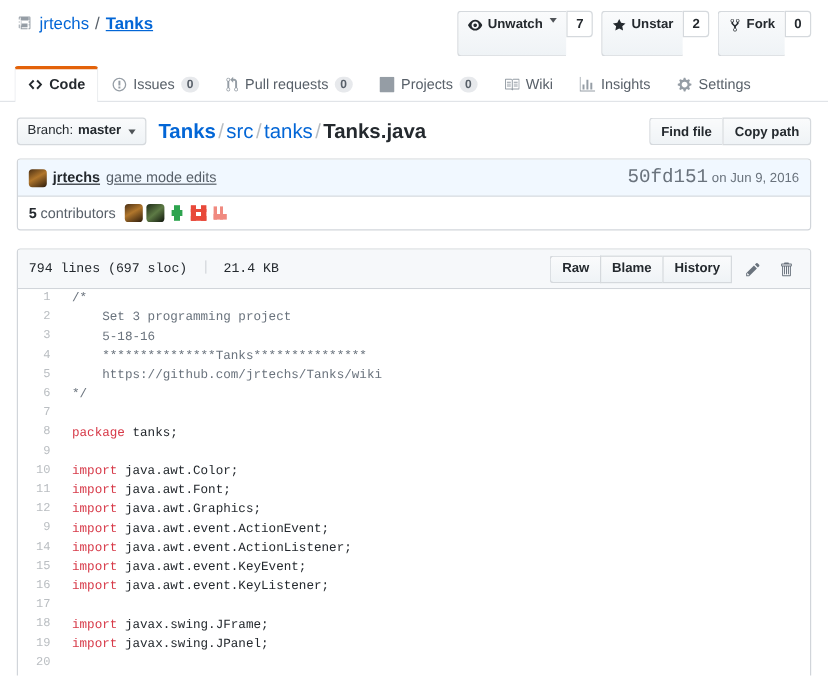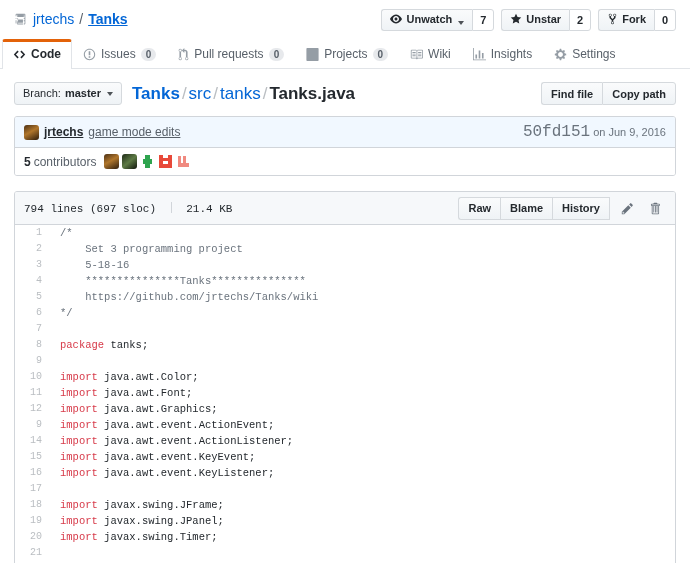--- a/index.html
+++ b/index.html
@@ -24,29 +24,29 @@
     font-size: 14px; line-height: 18px; padding-top: 2px;
   }
   .repo-icon { color: #959da5; display: inline-flex; margin-right: 2px; }
   .repo-owner { color: #0366d6; text-decoration: none; }
   .repo-sep { color: #586069; margin: 0 1px; }
   .repo-name { color: #0366d6; font-weight: bold; }
 
   .repo-actions { margin-left: auto; display: flex; gap: 7px; padding-top: 1px; }
   .btn-group { display: flex; align-items: stretch; }
   .btn {
-    display: inline-flex; align-items: flex-end; gap: 4px;
+    display: inline-flex; align-items: flex-start; gap: 4px;
     background: linear-gradient(#fafbfc,#eff3f6);
     border: 1px solid #d5d9dd;
     border-radius: 3px;
     color: #24292e;
     font-size: 11px; font-weight: bold;
     line-height: 1;
     padding: 5px 8px;
-    height: 22px;
+    height: 38px;
     white-space: nowrap;
   }
   .btn-group .btn {
     border-top-right-radius: 0; border-bottom-right-radius: 0;
     border-right: none;
   }
   .counter {
     display: inline-flex; align-items: center; justify-content: center;
     min-width: 22px; padding: 0 6px; height: 22px;
     background: #fff; border: 1px solid #d5d9dd;
@@ -56,21 +56,21 @@
   .caret {
     display: inline-block; width: 0; height: 0;
     border-left: 3px solid transparent; border-right: 3px solid transparent;
     border-top: 4px solid #24292e; margin-left: 2px; opacity: .8;
   }
   .ico { display: inline-flex; align-items: center; }
 
   
   .nav {
     display: flex; align-items: flex-end;
-    padding: 0 2px;
+    padding: 0 12px;
     border-bottom: 1px solid #e1e4e8;
     margin-top: 7px;
   }
   .tab {
     display: inline-flex; align-items: center; gap: 5px;
     padding: 7px 10px 8px 10px;
     font-size: 12px; color: #586069;
     border: 1px solid transparent;
     border-bottom: none;
     position: relative; top: 1px;
@@ -496,21 +496,20 @@
           <div class="code-line">
             <span class="ln">18</span>
             <span class="lc"><span class="k">import</span><span> javax.swing.JFrame;</span></span>
           </div>
           <div class="code-line">
             <span class="ln">19</span>
             <span class="lc"><span class="k">import</span><span> javax.swing.JPanel;</span></span>
           </div>
           <div class="code-line">
             <span class="ln">20</span>
-            <span class="lc"><span class="k">import</span><span> javax.swing.Timer;</span></span>
           </div>
           <div class="code-line">
             <span class="ln">21</span>
             <span class="lc">&nbsp;</span>
           </div>
           <div class="code-line">
             <span class="ln">22</span>
             <span class="lc"><span class="k">public class</span><span> </span><span class="t">Tanks</span></span>
           </div>
         </div>

